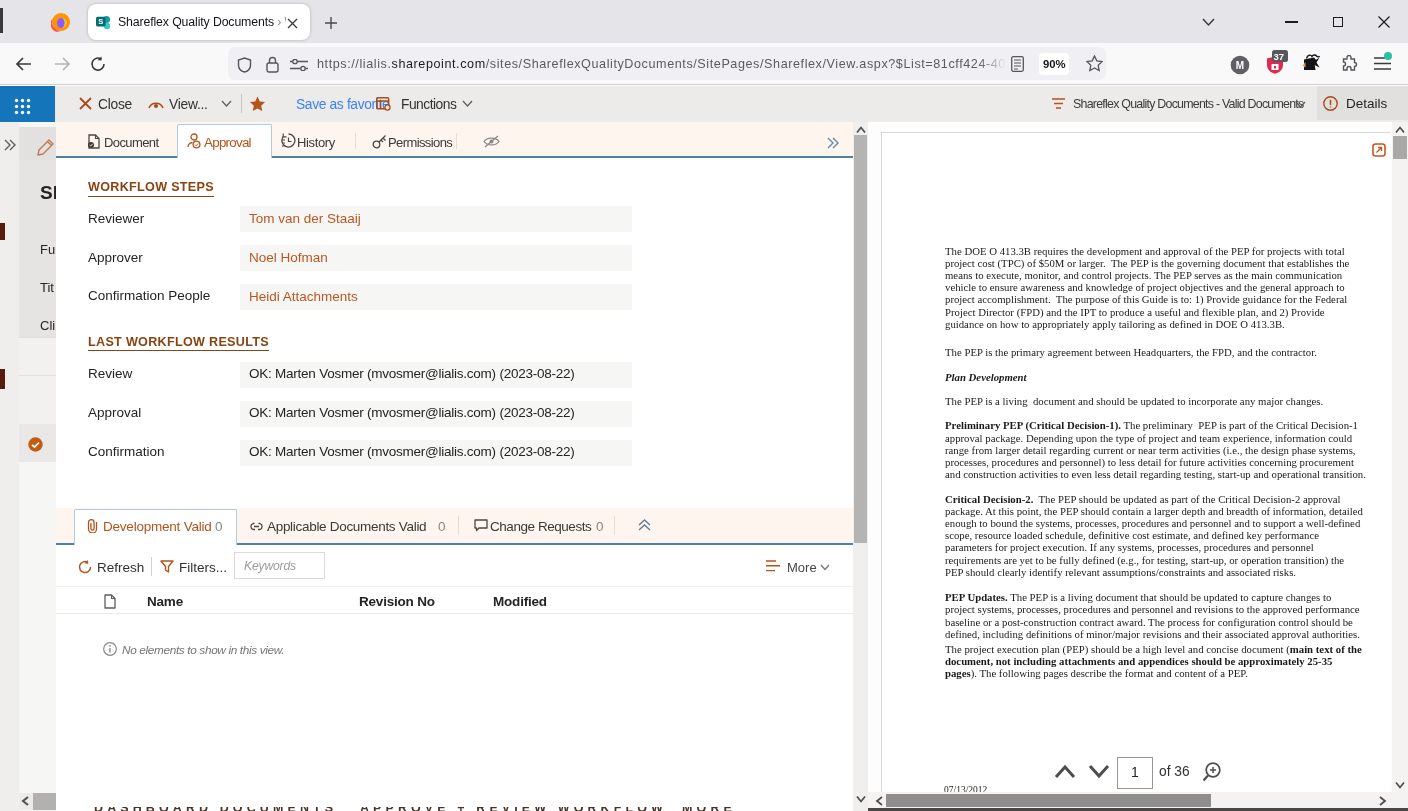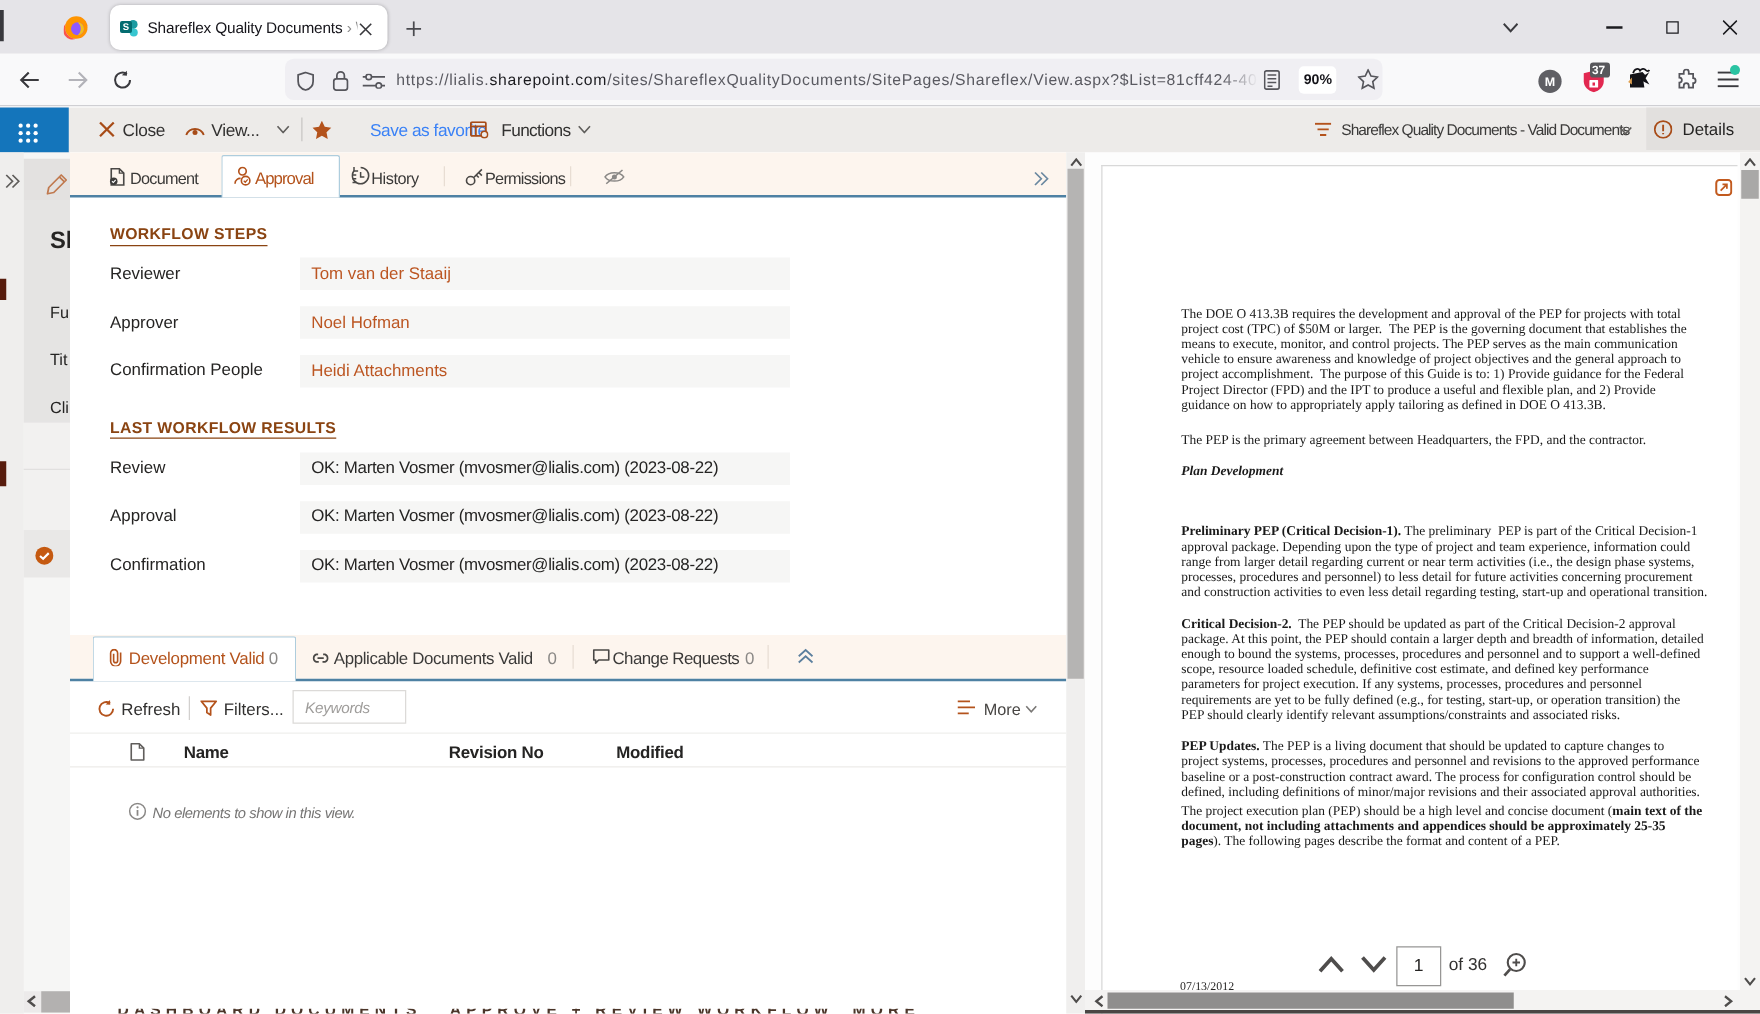--- a/index.html
+++ b/index.html
@@ -363,20 +363,21 @@
 
   <svg class="abs" style="left:1372px;top:143px" width="14" height="14" viewBox="0 0 14 14">
       <rect x="1" y="1" width="12" height="12" rx="2.5" stroke="#c25a1e" stroke-width="1.6" fill="none"></rect>
       <path d="M4.5 9.5 L9.5 4.5 M6 4.5 H9.5 V8" stroke="#c25a1e" stroke-width="1.4" fill="none"></path>
     </svg>
 
   <div id="pdftext" class="abs" style="left:945px;top:0;width:420px;height:811px;font-family:'Liberation Serif',serif;font-size:10.75px;color:#1a1a1a;">
     <div class="pl" style="top:244.5px;">The DOE O 413.3B requires the development and approval of the PEP for projects with total<br>project cost (TPC) of $50M or larger.&nbsp; The PEP is the governing document that establishes the<br>means to execute, monitor, and control projects. The PEP serves as the main communication<br>vehicle to ensure awareness and knowledge of project objectives and the general approach to<br>project accomplishment.&nbsp; The purpose of this Guide is to: 1) Provide guidance for the Federal<br>Project Director (FPD) and the IPT to produce a useful and flexible plan, and 2) Provide<br>guidance on how to appropriately apply tailoring as defined in DOE O 413.3B.</div>
     <div class="pl" style="top:346.2px;">The PEP is the primary agreement between Headquarters, the FPD, and the contractor.</div>
     <div class="pl" style="top:370.6px;font-weight:700;font-style:italic;">Plan Development</div>
+    <div class="pl" style="top:395px;">The PEP is a living&nbsp; document and should be updated to incorporate any major changes.</div>
     <div class="pl" style="top:419.4px;"><b>Preliminary PEP (Critical Decision-1).</b> The preliminary&nbsp; PEP is part of the Critical Decision-1<br>approval package. Depending upon the type of project and team experience, information could<br>range from larger detail regarding current or near term activities (i.e., the design phase systems,<br>processes, procedures and personnel) to less detail for future activities concerning procurement<br>and construction activities to even less detail regarding testing, start-up and operational transition.</div>
     <div class="pl" style="top:492.6px;"><b>Critical Decision-2.</b>&nbsp; The PEP should be updated as part of the Critical Decision-2 approval<br>package. At this point, the PEP should contain a larger depth and breadth of information, detailed<br>enough to bound the systems, processes, procedures and personnel and to support a well-defined<br>scope, resource loaded schedule, definitive cost estimate, and defined key performance<br>parameters for project execution. If any systems, processes, procedures and personnel<br>requirements are yet to be fully defined (e.g., for testing, start-up, or operation transition) the<br>PEP should clearly identify relevant assumptions/constraints and associated risks.</div>
     <div class="pl" style="top:591.1px;"><b>PEP Updates.</b> The PEP is a living document that should be updated to capture changes to<br>project systems, processes, procedures and personnel and revisions to the approved performance<br>baseline or a post-construction contract award. The process for configuration control should be<br>defined, including definitions of minor/major revisions and their associated approval authorities.</div>
     <div class="pl" style="top:643px;">The project execution plan (PEP) should be a high level and concise document (<b>main text of the<br>document, not including attachments and appendices should be approximately 25-35<br>pages</b>). The following pages describe the format and content of a PEP.</div>
   </div>
 
   <svg class="abs" style="left:1054px;top:764px" width="22" height="15" viewBox="0 0 22 15">
       <path d="M2 13 L11 3 L20 13" stroke="#4f4d4c" stroke-width="3" fill="none"></path>
     </svg>
   <svg class="abs" style="left:1088px;top:764px" width="22" height="15" viewBox="0 0 22 15">

